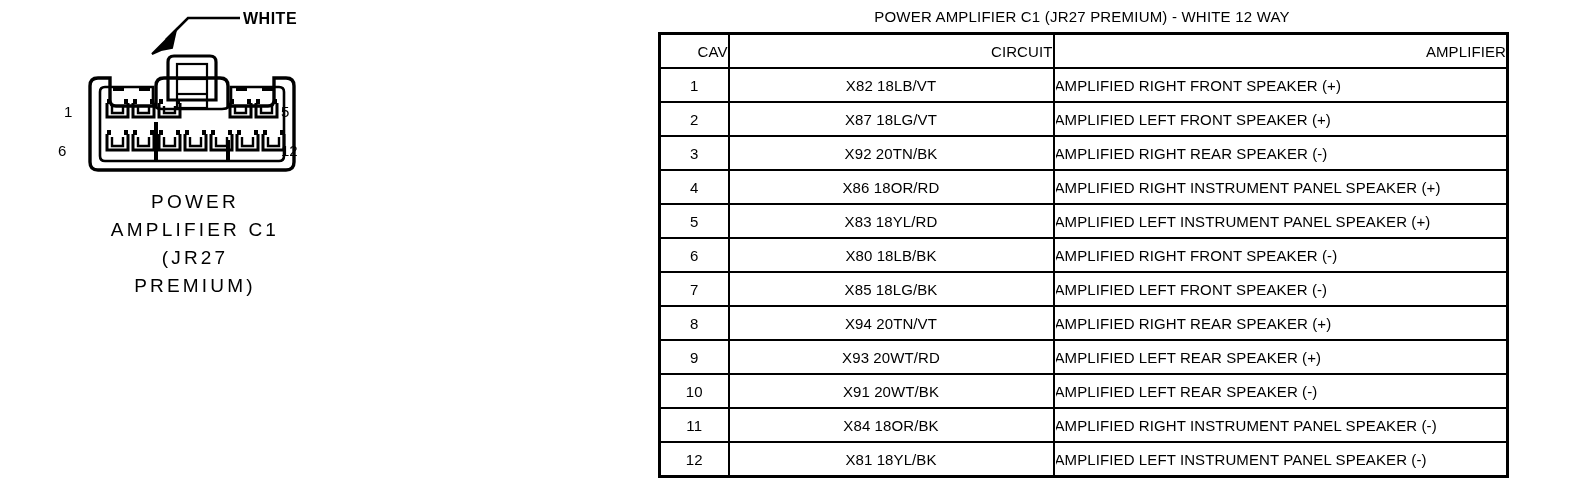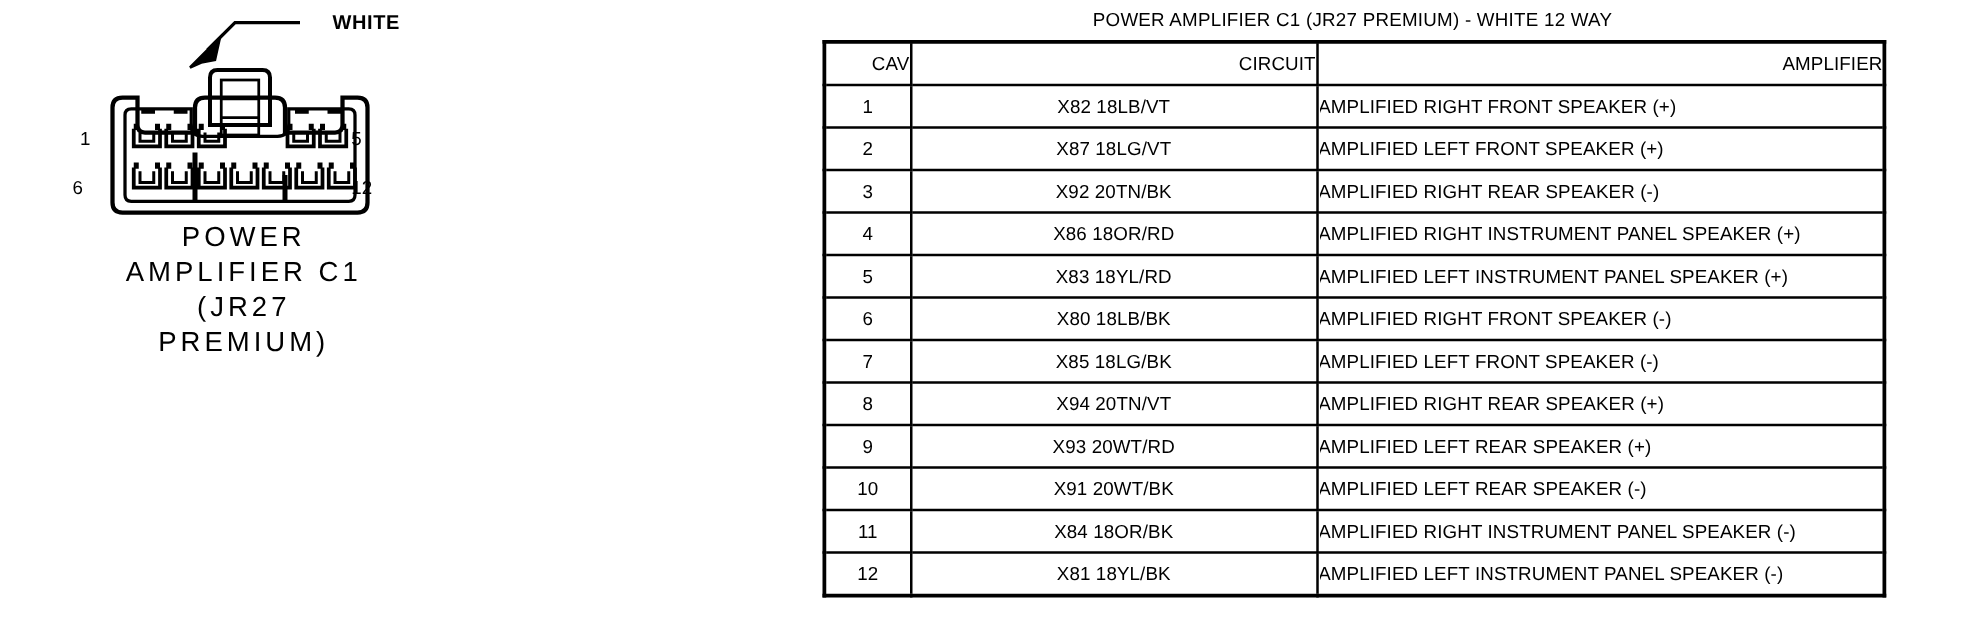--- a/index.html
+++ b/index.html
@@ -26,45 +26,45 @@
   }
   #connector-svg {
     position: absolute;
     left: 40px;
     top: 0;
     width: 330px;
     height: 180px;
   }
   #callout-white {
     position: absolute;
-    left: 266px;
+    left: 243px;
     top: 10px;
     font-size: 16px;
     font-weight: bold;
     letter-spacing: 0.5px;
     white-space: nowrap;
   }
   .pin-label {
     position: absolute;
     font-size: 15px;
     font-weight: normal;
     line-height: 1;
   }
   #pin-label-1  { left: 64px;  top: 104px; }
   #pin-label-6  { left: 58px;  top: 143px; }
   #pin-label-5  { left: 281px; top: 104px; }
   #pin-label-12 { left: 281px; top: 143px; }
 
   #connector-caption {
     position: absolute;
     left: 0;
-    top: 176px;
+    top: 188px;
     width: 390px;
     text-align: center;
-    font-size: 22px;
+    font-size: 19px;
     letter-spacing: 3.2px;
     line-height: 28px;
     white-space: nowrap;
   }
   #connector-caption div { width: 100%; }
 
   
   #table-panel {
     position: absolute;
     left: 658px;

